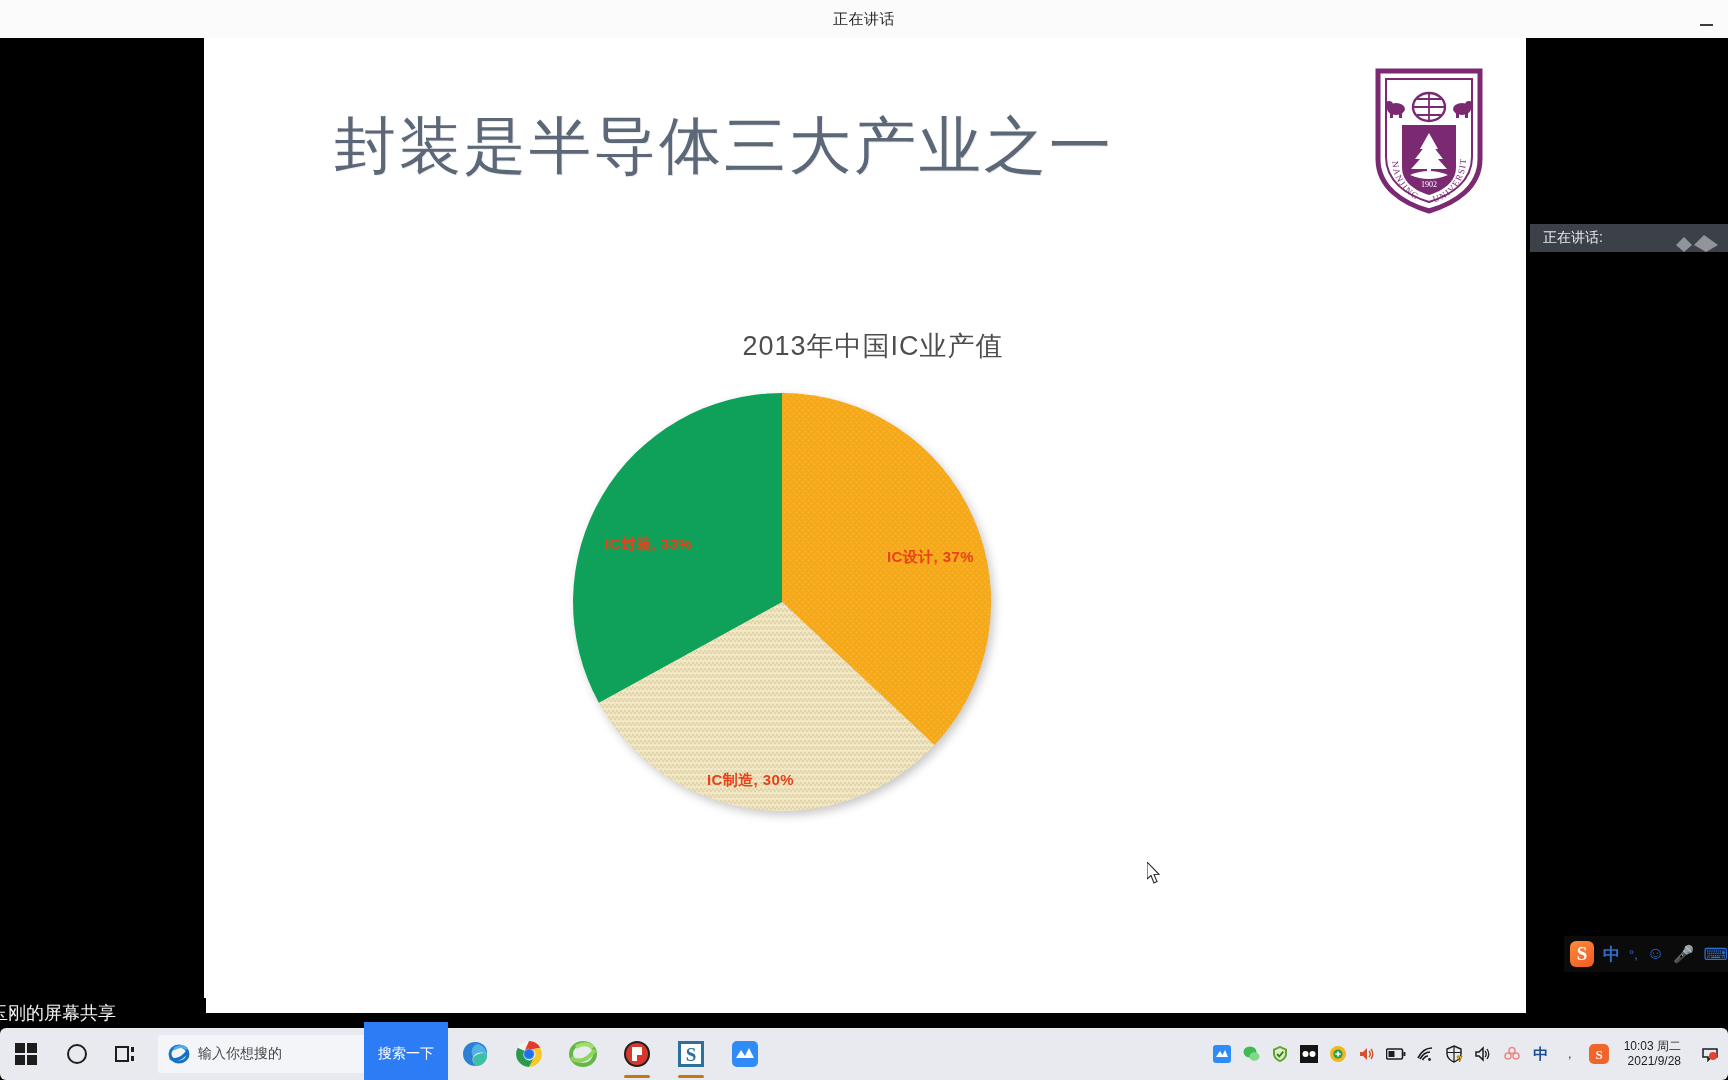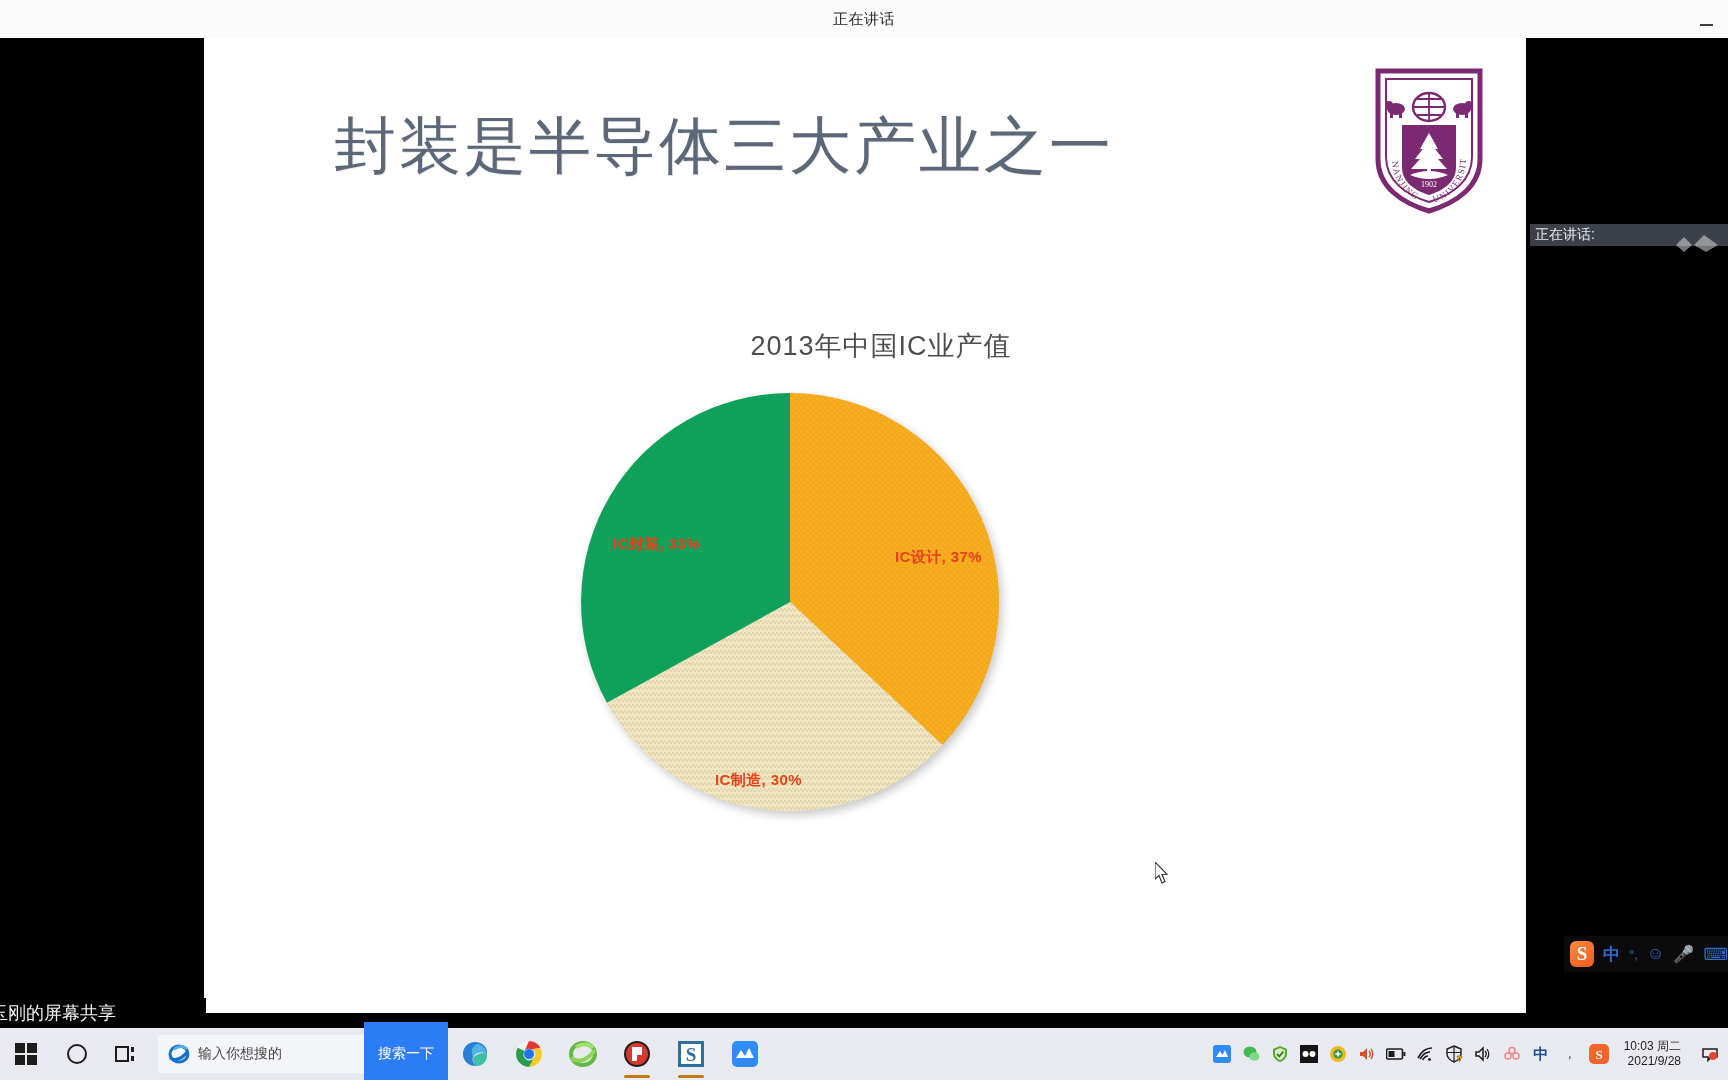--- a/index.html
+++ b/index.html
@@ -43,21 +43,21 @@
     font-size:62px;font-weight:normal;color:#5c6878;
     letter-spacing:3px;line-height:1.1;white-space:nowrap;
     text-shadow:1px 1px 0 rgba(0,0,0,.08);
   }
   
   .nju-logo{
     position:absolute;left:1168px;top:25px;width:114px;height:152px;
   }
   
   .chart-wrap{
-    position:absolute;left:16px;top:290px;width:1318px;height:580px;
+    position:absolute;left:8px;top:290px;width:1318px;height:580px;
   }
   .chart-title{
     text-align:center;font-size:27px;color:#4d4d4d;
     letter-spacing:1px;position:absolute;left:0;top:0;width:1322px;
   }
   .pie-area{
     position:absolute;left:355px;top:57px;width:430px;height:435px;
   }
   .pie-svg{display:block;filter:drop-shadow(3px 4px 5px rgba(0,0,0,.22));}
   .pie-label{
@@ -65,24 +65,24 @@
     white-space:nowrap;letter-spacing:.4px;
   }
   .lbl-pack{left:38px;top:150px;}
   .lbl-design{left:308px;top:163px;margin-left:12px;}
   .lbl-manu{left:140px;top:386px;}
 
   .cursor{position:absolute;left:580px;top:477px;width:16px;height:24px;}
 
   
   .toast{
-    position:absolute;left:1530px;top:224px;width:198px;height:22px;
+    position:absolute;left:1530px;top:224px;width:198px;height:28px;
     background:#3c4149;color:#e8e9ea;
     display:flex;align-items:center;
-    font-size:14px;padding-left:5px;box-sizing:border-box;
+    font-size:14px;padding-left:13px;box-sizing:border-box;
   }
   .toast .tglyph{
     position:absolute;right:8px;top:9px;width:46px;height:20px;opacity:.55;
   }
 
   
   .sogou-bar{
     position:absolute;left:1564px;top:936px;width:164px;height:36px;
     background:#0b0b0b;display:flex;align-items:center;gap:9px;
     padding-left:6px;box-sizing:border-box;
@@ -93,21 +93,21 @@
     color:#fff;font-weight:bold;font-size:19px;
     display:flex;align-items:center;justify-content:center;
     font-family:"Liberation Serif",serif;
   }
   .sogou-bar .sg-item{color:#2f6fd0;font-size:17px;font-weight:bold;}
   .sogou-bar .sg-small{color:#2f6fd0;font-size:13px;}
 
   
   .taskbar{
     position:absolute;left:0;top:1028px;width:1728px;height:52px;
-    background:#e9eaf0;display:flex;align-items:center;
+    background:#e9eaf0;display:flex;align-items:center;border-radius:6px;
   }
   .tb-start{
     width:52px;height:52px;display:flex;align-items:center;justify-content:center;
   }
   .tb-ico{
     height:52px;display:flex;align-items:center;justify-content:center;
     flex:0 0 auto;
   }
   .tb-search{
     display:flex;align-items:center;height:38px;margin-left:6px;

